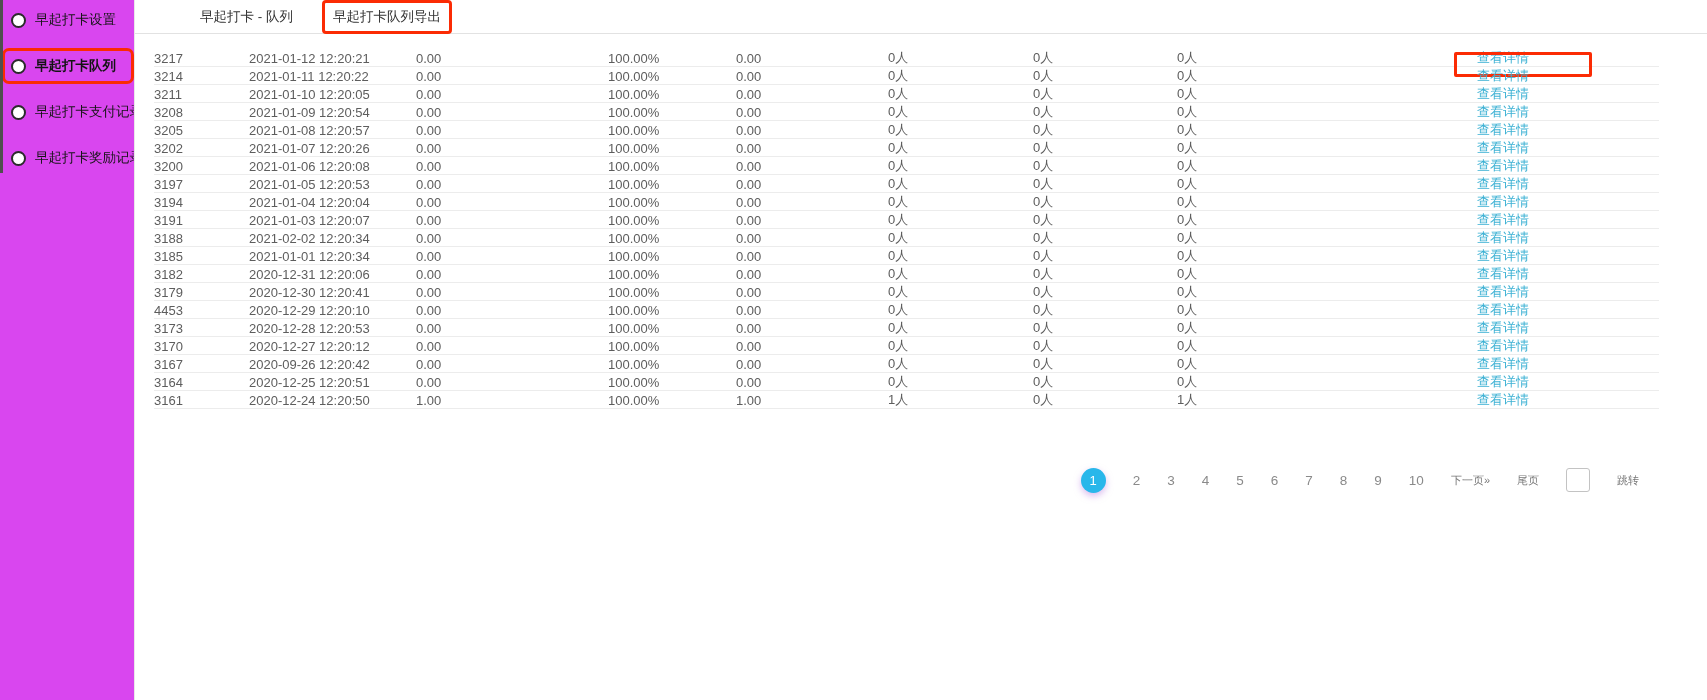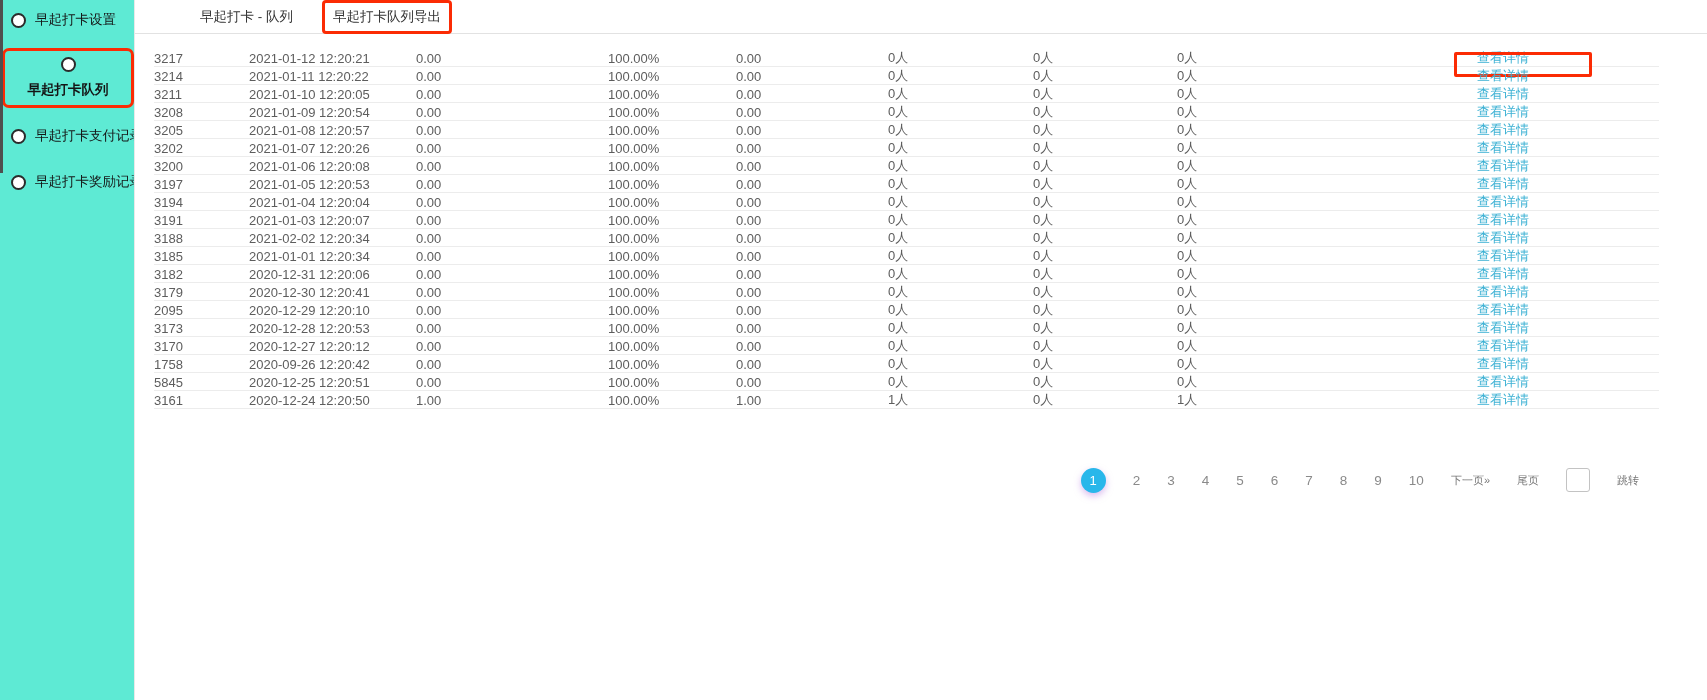--- a/index.html
+++ b/index.html
@@ -8,26 +8,26 @@
     font-family:"Liberation Sans","DejaVu Sans",sans-serif;
     color:#333;position:relative;
   }
   :root{
     --link:#3cb1d4;--active-page:#29b7ea;--annot:#fb2b04;
   }
   .left-edge{position:absolute;left:0;top:0;width:3px;height:173px;background:#4f4f4f;}
   .app{display:flex;width:1707px;height:700px;}
 
   
-  .sidebar{width:135px;min-width:135px;border-right:1px solid #e8e8e8;padding-top:2px;overflow:hidden;box-sizing:border-box;background:#5eead4;}
+  .sidebar{width:135px;min-width:135px;border-right:1px solid #e8e8e8;padding-top:2px;overflow:hidden;box-sizing:border-box;background:#d946ef;}
   .side-item{display:flex;align-items:center;gap:9px;padding:6px 6px;margin:0 0 10px 2px;
     border:3px solid transparent;border-radius:7px;cursor:pointer;white-space:nowrap;}
   .side-item .radio{width:11px;height:11px;min-width:11px;border:2px solid #2b2b2b;border-radius:50%;background:#fff;}
   .side-item .lbl{font-size:13.5px;color:#141414;}
-  .side-item.active{border-color:var(--annot);flex-direction:column;}
+  .side-item.active{border-color:var(--annot);}
   .side-item.active .lbl{font-weight:bold;}
 
   
   .content{flex:1;display:flex;flex-direction:column;min-width:0;}
   .tabbar{height:33px;border-bottom:1px solid #e2e2e2;display:flex;align-items:center;padding-left:54px;gap:18px;}
   .tab{font-size:13.5px;color:#333;cursor:pointer;padding:5px 8px;border:3px solid transparent;border-radius:4px;white-space:nowrap;}
   .tab.annotated{border-color:var(--annot);}
 
   
   .table-wrap{margin-left:19px;width:1505px;margin-top:15px;}
@@ -263,21 +263,21 @@
     <div class="cell">100.00%</div>
     <div class="cell">0.00</div>
     <div class="cell">0人</div>
     <div class="cell">0人</div>
     <div class="cell">0人</div>
     <div class="cell op">
       <a class="detail-link">查看详情</a>
     </div>
   </div>
           <div class="grid-row trow">
-    <div class="cell">2095</div>
+    <div class="cell">4453</div>
     <div class="cell">2020-12-29 12:20:10</div>
     <div class="cell">0.00</div>
     <div class="cell">100.00%</div>
     <div class="cell">0.00</div>
     <div class="cell">0人</div>
     <div class="cell">0人</div>
     <div class="cell">0人</div>
     <div class="cell op">
       <a class="detail-link">查看详情</a>
     </div>
@@ -302,34 +302,34 @@
     <div class="cell">100.00%</div>
     <div class="cell">0.00</div>
     <div class="cell">0人</div>
     <div class="cell">0人</div>
     <div class="cell">0人</div>
     <div class="cell op">
       <a class="detail-link">查看详情</a>
     </div>
   </div>
           <div class="grid-row trow">
-    <div class="cell">1758</div>
+    <div class="cell">3167</div>
     <div class="cell">2020-09-26 12:20:42</div>
     <div class="cell">0.00</div>
     <div class="cell">100.00%</div>
     <div class="cell">0.00</div>
     <div class="cell">0人</div>
     <div class="cell">0人</div>
     <div class="cell">0人</div>
     <div class="cell op">
       <a class="detail-link">查看详情</a>
     </div>
   </div>
           <div class="grid-row trow">
-    <div class="cell">5845</div>
+    <div class="cell">3164</div>
     <div class="cell">2020-12-25 12:20:51</div>
     <div class="cell">0.00</div>
     <div class="cell">100.00%</div>
     <div class="cell">0.00</div>
     <div class="cell">0人</div>
     <div class="cell">0人</div>
     <div class="cell">0人</div>
     <div class="cell op">
       <a class="detail-link">查看详情</a>
     </div>

